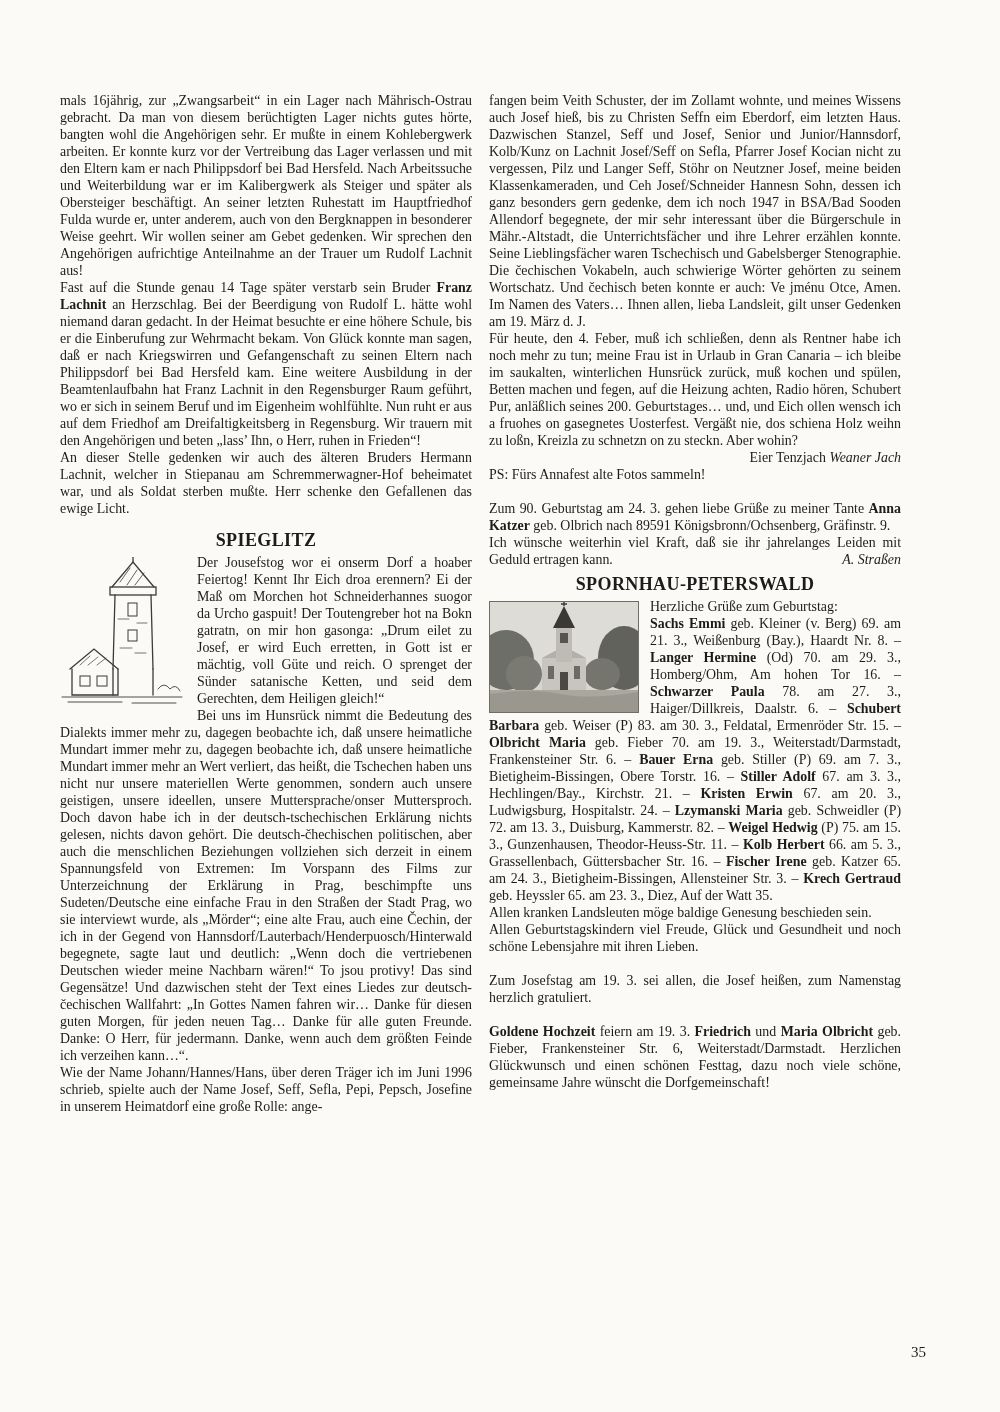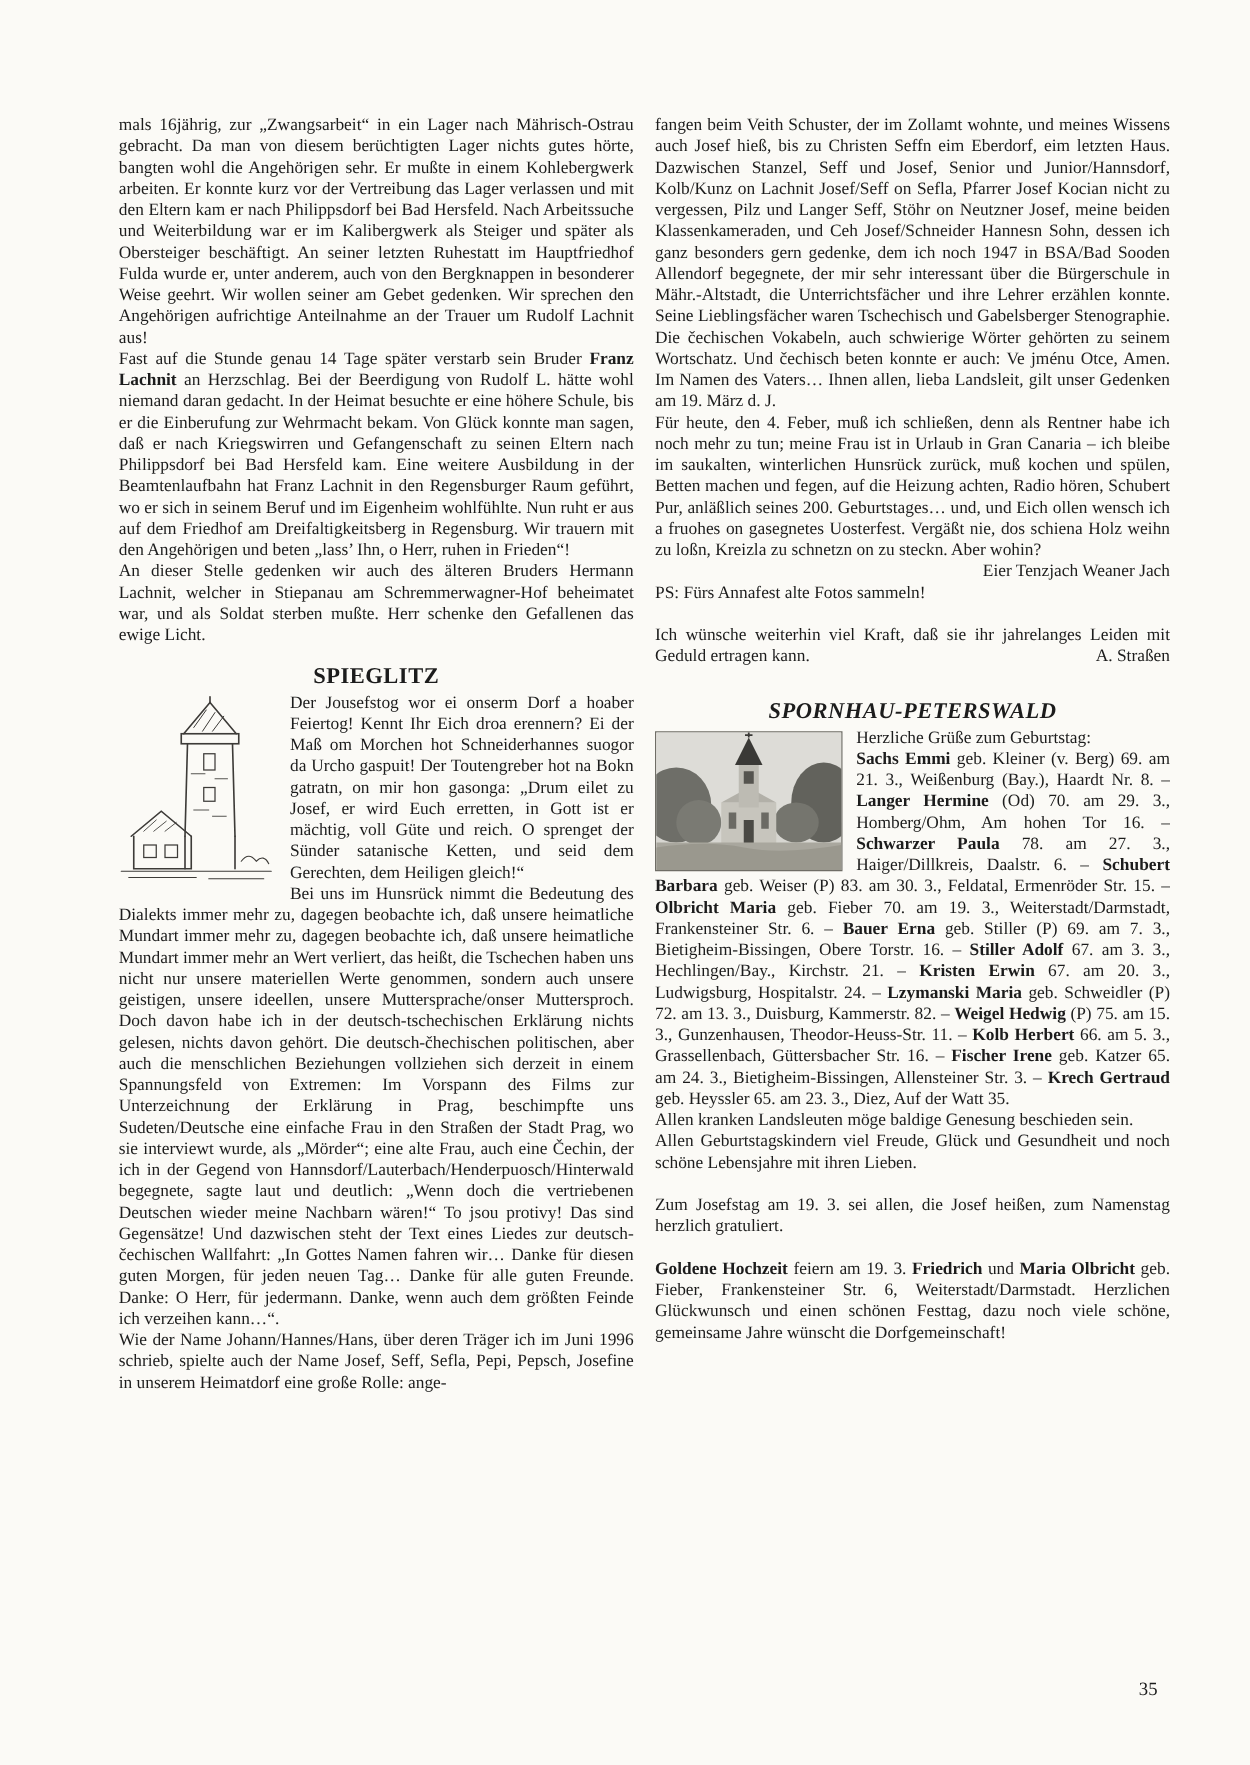--- a/index.html
+++ b/index.html
@@ -7,49 +7,49 @@
     width: 1000px; height: 1412px;
     background: #fbfaf6;
     color: #1c1c1c;
     font-family: "Liberation Serif", serif;
     position: relative;
     overflow: hidden;
   }
   .page {
     position: absolute; left: 0; top: 0;
     width: 1000px; height: 1412px;
-    padding: 92px 73px 0 95px;
+    padding: 92px 73px 0 60px;
     box-sizing: border-box;
   }
   .columns { display: flex; gap: 17px; }
   .col {
     flex: 0 0 412px; width: 412px;
     font-size: 13.9px; line-height: 17px;
     text-align: justify;
     hyphens: auto;
   }
   p { margin: 0; }
   .vspace { height: 17px; }
   h2.sect {
     font-size: 18px; font-weight: bold;
     text-align: center;
     margin: 15px 0 5px 0;
     letter-spacing: 0.4px;
   }
-  h2.sect-sp { margin-top: 26px; font-style: italic; }
+  h2.sect-sp { margin-top: 8px; }
   .fig-left { float: left; margin: 3px 11px 3px 0; display: block; }
   .fig-left.church svg { border: 1px solid #6f6d66; display: block; }
   .sig-line { text-align: right; }
   .sig-pull { text-align: right; margin-top: -17px; }
   .pagenum {
     position: absolute; right: 74px; top: 1344px;
     font-size: 15px;
   }
   .b { font-weight: bold; }
-  .i { }
+  .i { font-style: italic; }
 </style>
 </head>
 <body>
 
 <div class="page">
   <div class="columns">
 
     <div class="col">
       <p class="just"><span>mals 16jährig, zur „Zwangsarbeit“ in ein Lager nach Mährisch-Ostrau gebracht. Da man von diesem berüchtigten Lager nichts gutes hörte, bangten wohl die Angehörigen sehr. Er mußte in einem Kohlebergwerk arbeiten. Er konnte kurz vor der Vertreibung das Lager verlassen und mit den Eltern kam er nach Philippsdorf bei Bad Hersfeld. Nach Arbeitssuche und Weiterbildung war er im Kalibergwerk als Steiger und später als Obersteiger beschäftigt. An seiner letzten Ruhestatt im Hauptfriedhof Fulda wurde er, unter anderem, auch von den Bergknappen in besonderer Weise geehrt. Wir wollen seiner am Gebet gedenken. Wir sprechen den Angehörigen aufrichtige Anteilnahme an der Trauer um Rudolf Lachnit aus!</span></p>
       <p class="just"><span>Fast auf die Stunde genau 14 Tage später verstarb sein Bruder </span><span class="b">Franz Lachnit</span><span> an Herzschlag. Bei der Beerdigung von Rudolf L. hätte wohl niemand daran gedacht. In der Heimat besuchte er eine höhere Schule, bis er die Einberufung zur Wehrmacht bekam. Von Glück konnte man sagen, daß er nach Kriegswirren und Gefangenschaft zu seinen Eltern nach Philippsdorf bei Bad Hersfeld kam. Eine weitere Ausbildung in der Beamtenlaufbahn hat Franz Lachnit in den Regensburger Raum geführt, wo er sich in seinem Beruf und im Eigenheim wohlfühlte. Nun ruht er aus auf dem Friedhof am Dreifaltigkeitsberg in Regensburg. Wir trauern mit den Angehörigen und beten „lass’ Ihn, o Herr, ruhen in Frieden“!</span></p>
@@ -87,20 +87,21 @@
     </div>
 
     <div class="col">
       <p class="just"><span>fangen beim Veith Schuster, der im Zollamt wohnte, und meines Wissens auch Josef hieß, bis zu Christen Seffn eim Eberdorf, eim letzten Haus. Dazwischen Stanzel, Seff und Josef, Senior und Junior/Hannsdorf, Kolb/Kunz on Lachnit Josef/Seff on Sefla, Pfarrer Josef Kocian nicht zu vergessen, Pilz und Langer Seff, Stöhr on Neutzner Josef, meine beiden Klassenkameraden, und Ceh Josef/Schneider Hannesn Sohn, dessen ich ganz besonders gern gedenke, dem ich noch 1947 in BSA/Bad Sooden Allendorf begegnete, der mir sehr interessant über die Bürgerschule in Mähr.-Altstadt, die Unterrichtsfächer und ihre Lehrer erzählen konnte. Seine Lieblingsfächer waren Tschechisch und Gabelsberger Stenographie. Die čechischen Vokabeln, auch schwierige Wörter gehörten zu seinem Wortschatz. Und čechisch beten konnte er auch: Ve jménu Otce, Amen. Im Namen des Vaters… Ihnen allen, lieba Landsleit, gilt unser Gedenken am 19. März d. J.</span></p>
       <p class="just"><span>Für heute, den 4. Feber, muß ich schließen, denn als Rentner habe ich noch mehr zu tun; meine Frau ist in Urlaub in Gran Canaria – ich bleibe im saukalten, winterlichen Hunsrück zurück, muß kochen und spülen, Betten machen und fegen, auf die Heizung achten, Radio hören, Schubert Pur, anläßlich seines 200. Geburtstages… und, und Eich ollen wensch ich a fruohes on gasegnetes Uosterfest. Vergäßt nie, dos schiena Holz weihn zu loßn, Kreizla zu schnetzn on zu steckn. Aber wohin?</span></p>
       <p class="sig-line"><span>Eier Tenzjach </span><span class="i">Weaner Jach</span></p>
       <p class="just"><span>PS: Fürs Annafest alte Fotos sammeln!</span></p>
 
       <div class="vspace"></div>
 
+      <p class="just"><span>Zum 90. Geburtstag am 24. 3. gehen liebe Grüße zu meiner Tante </span><span class="b">Anna Katzer</span><span> geb. Olbrich nach 89591 Königsbronn/Ochsenberg, Gräfinstr. 9.</span></p>
       <p class="just"><span>Ich wünsche weiterhin viel Kraft, daß sie ihr jahrelanges Leiden mit Geduld ertragen kann.</span></p>
       <p class="sig-pull"><span class="i">A. Straßen</span></p>
 
       <h2 class="sect sect-sp">SPORNHAU-PETERSWALD</h2>
 
       <div>
         <span class="fig-left church">
           <svg width="148" height="110" viewBox="0 0 148 110" xmlns="http://www.w3.org/2000/svg">
             <rect width="148" height="110" fill="#d7d6d1"></rect>
             <rect width="148" height="72" fill="#dddcd7"></rect>

